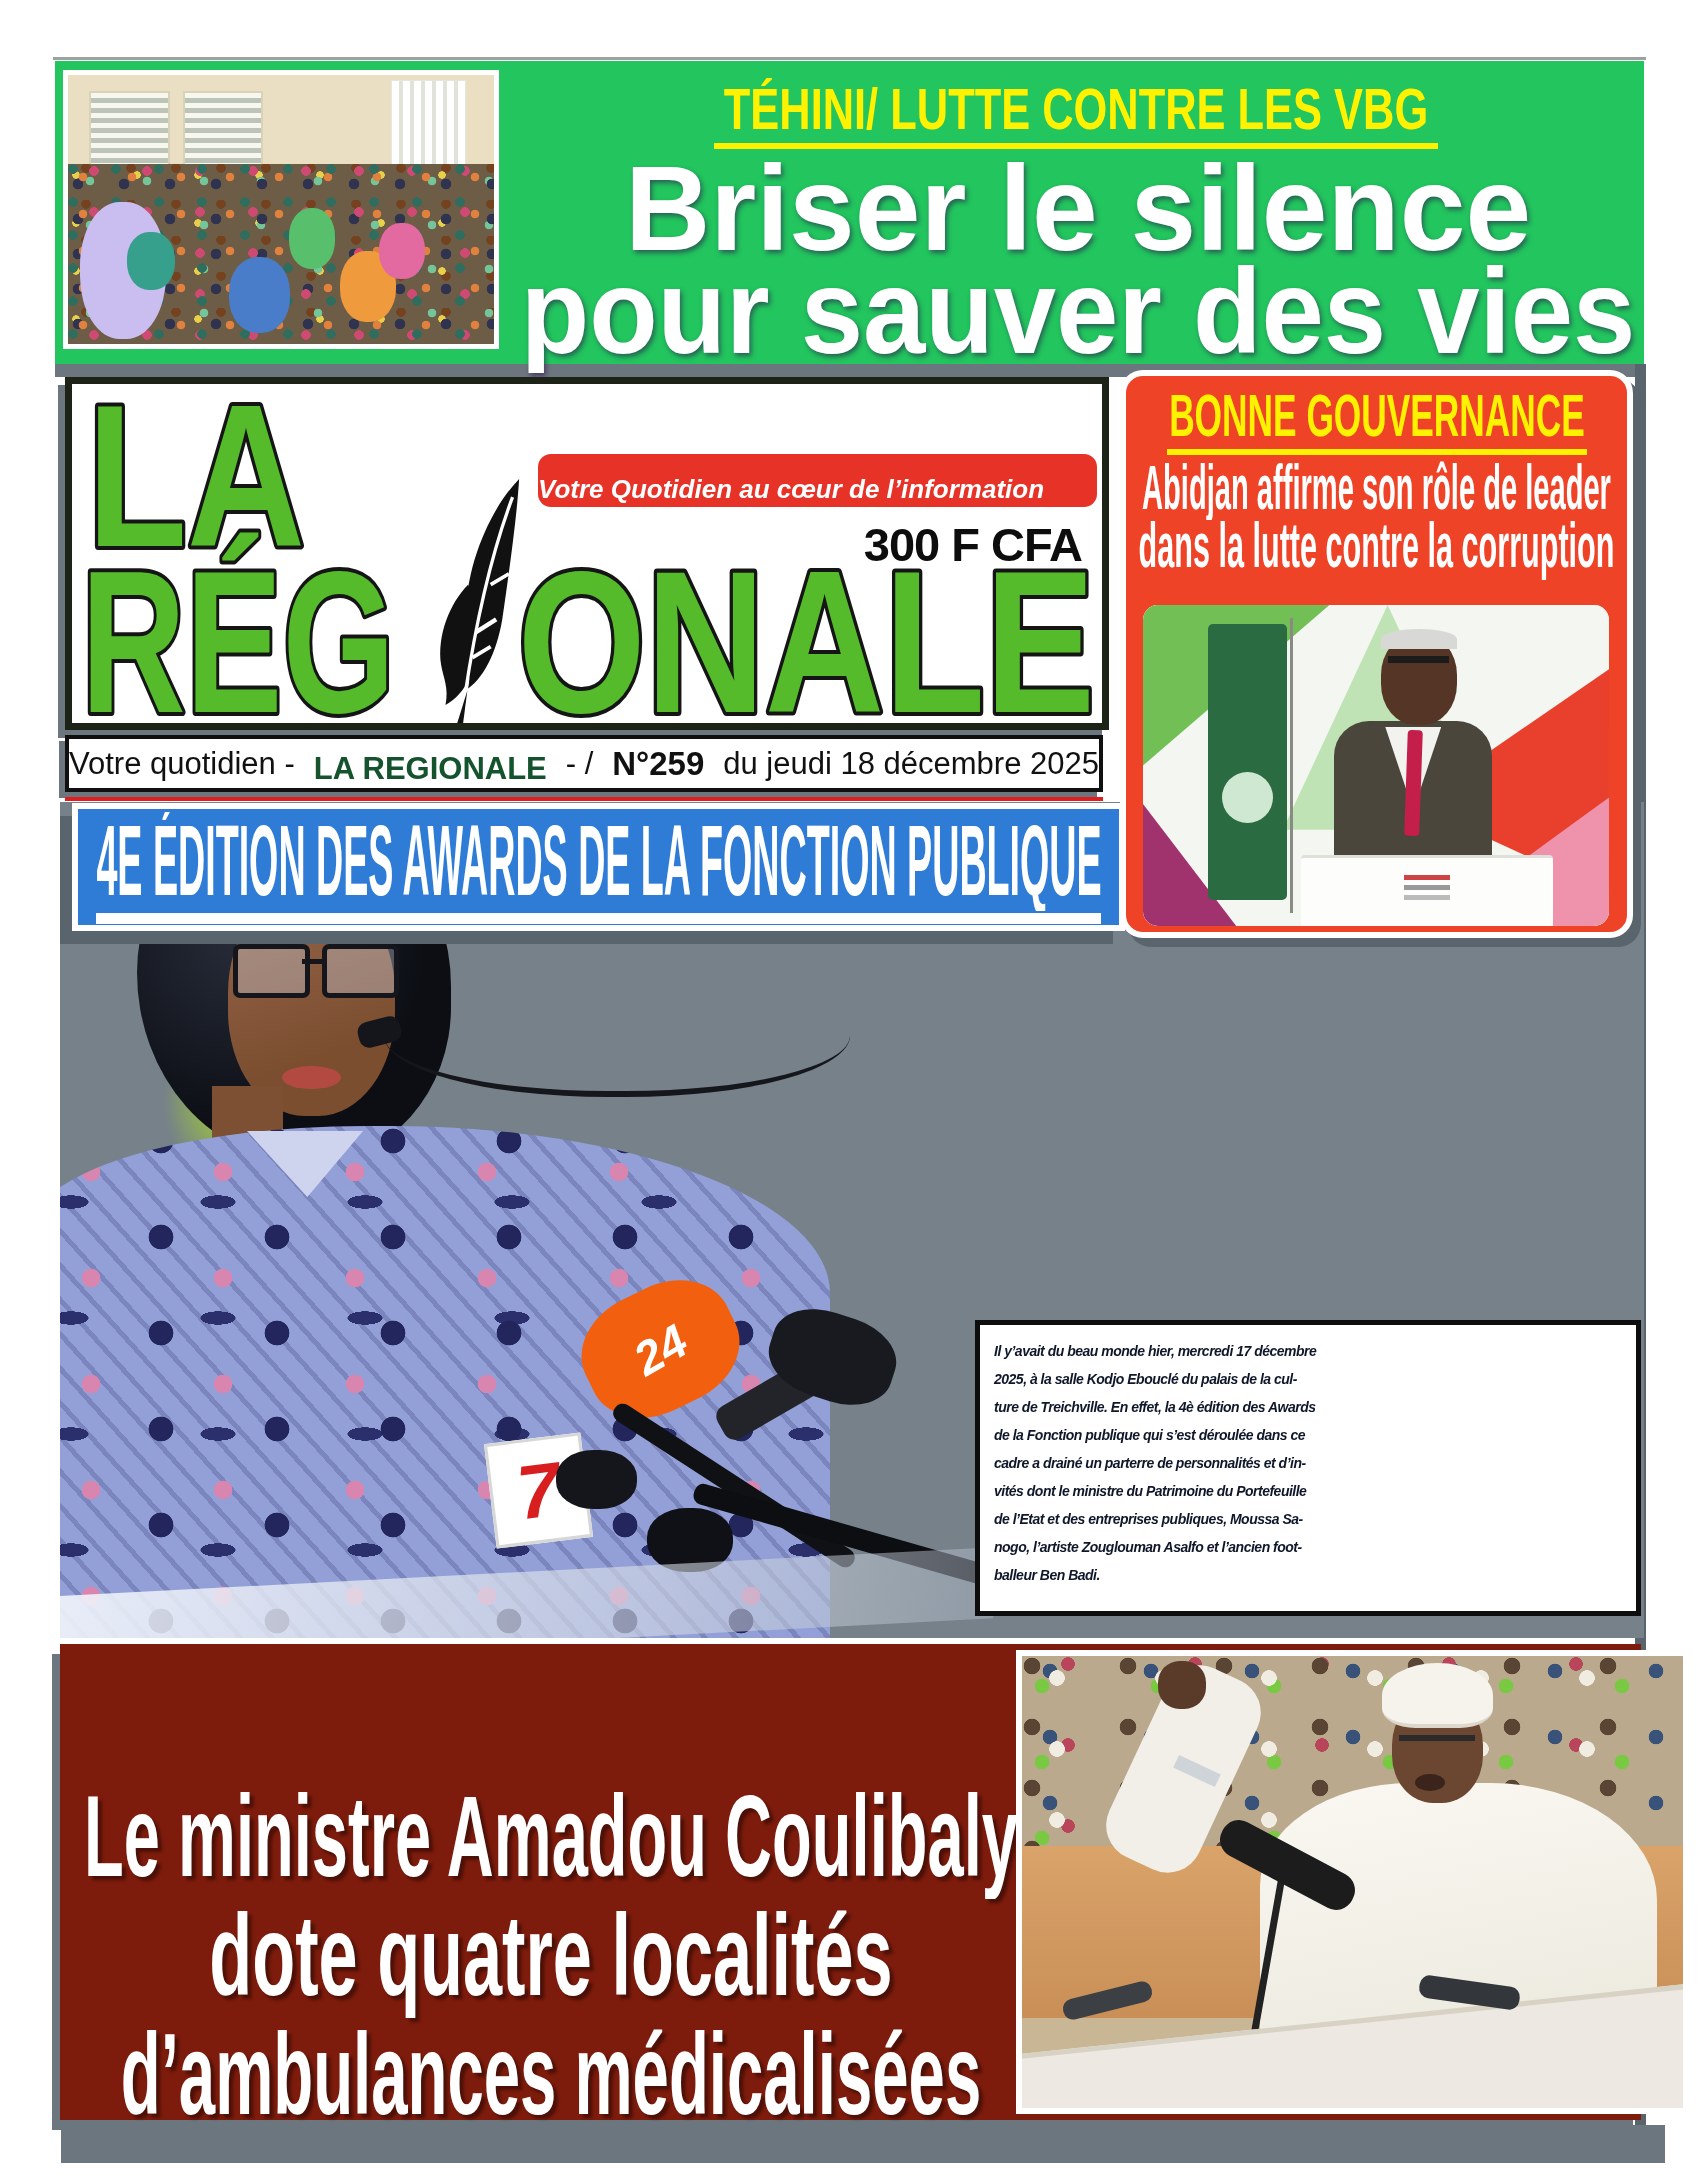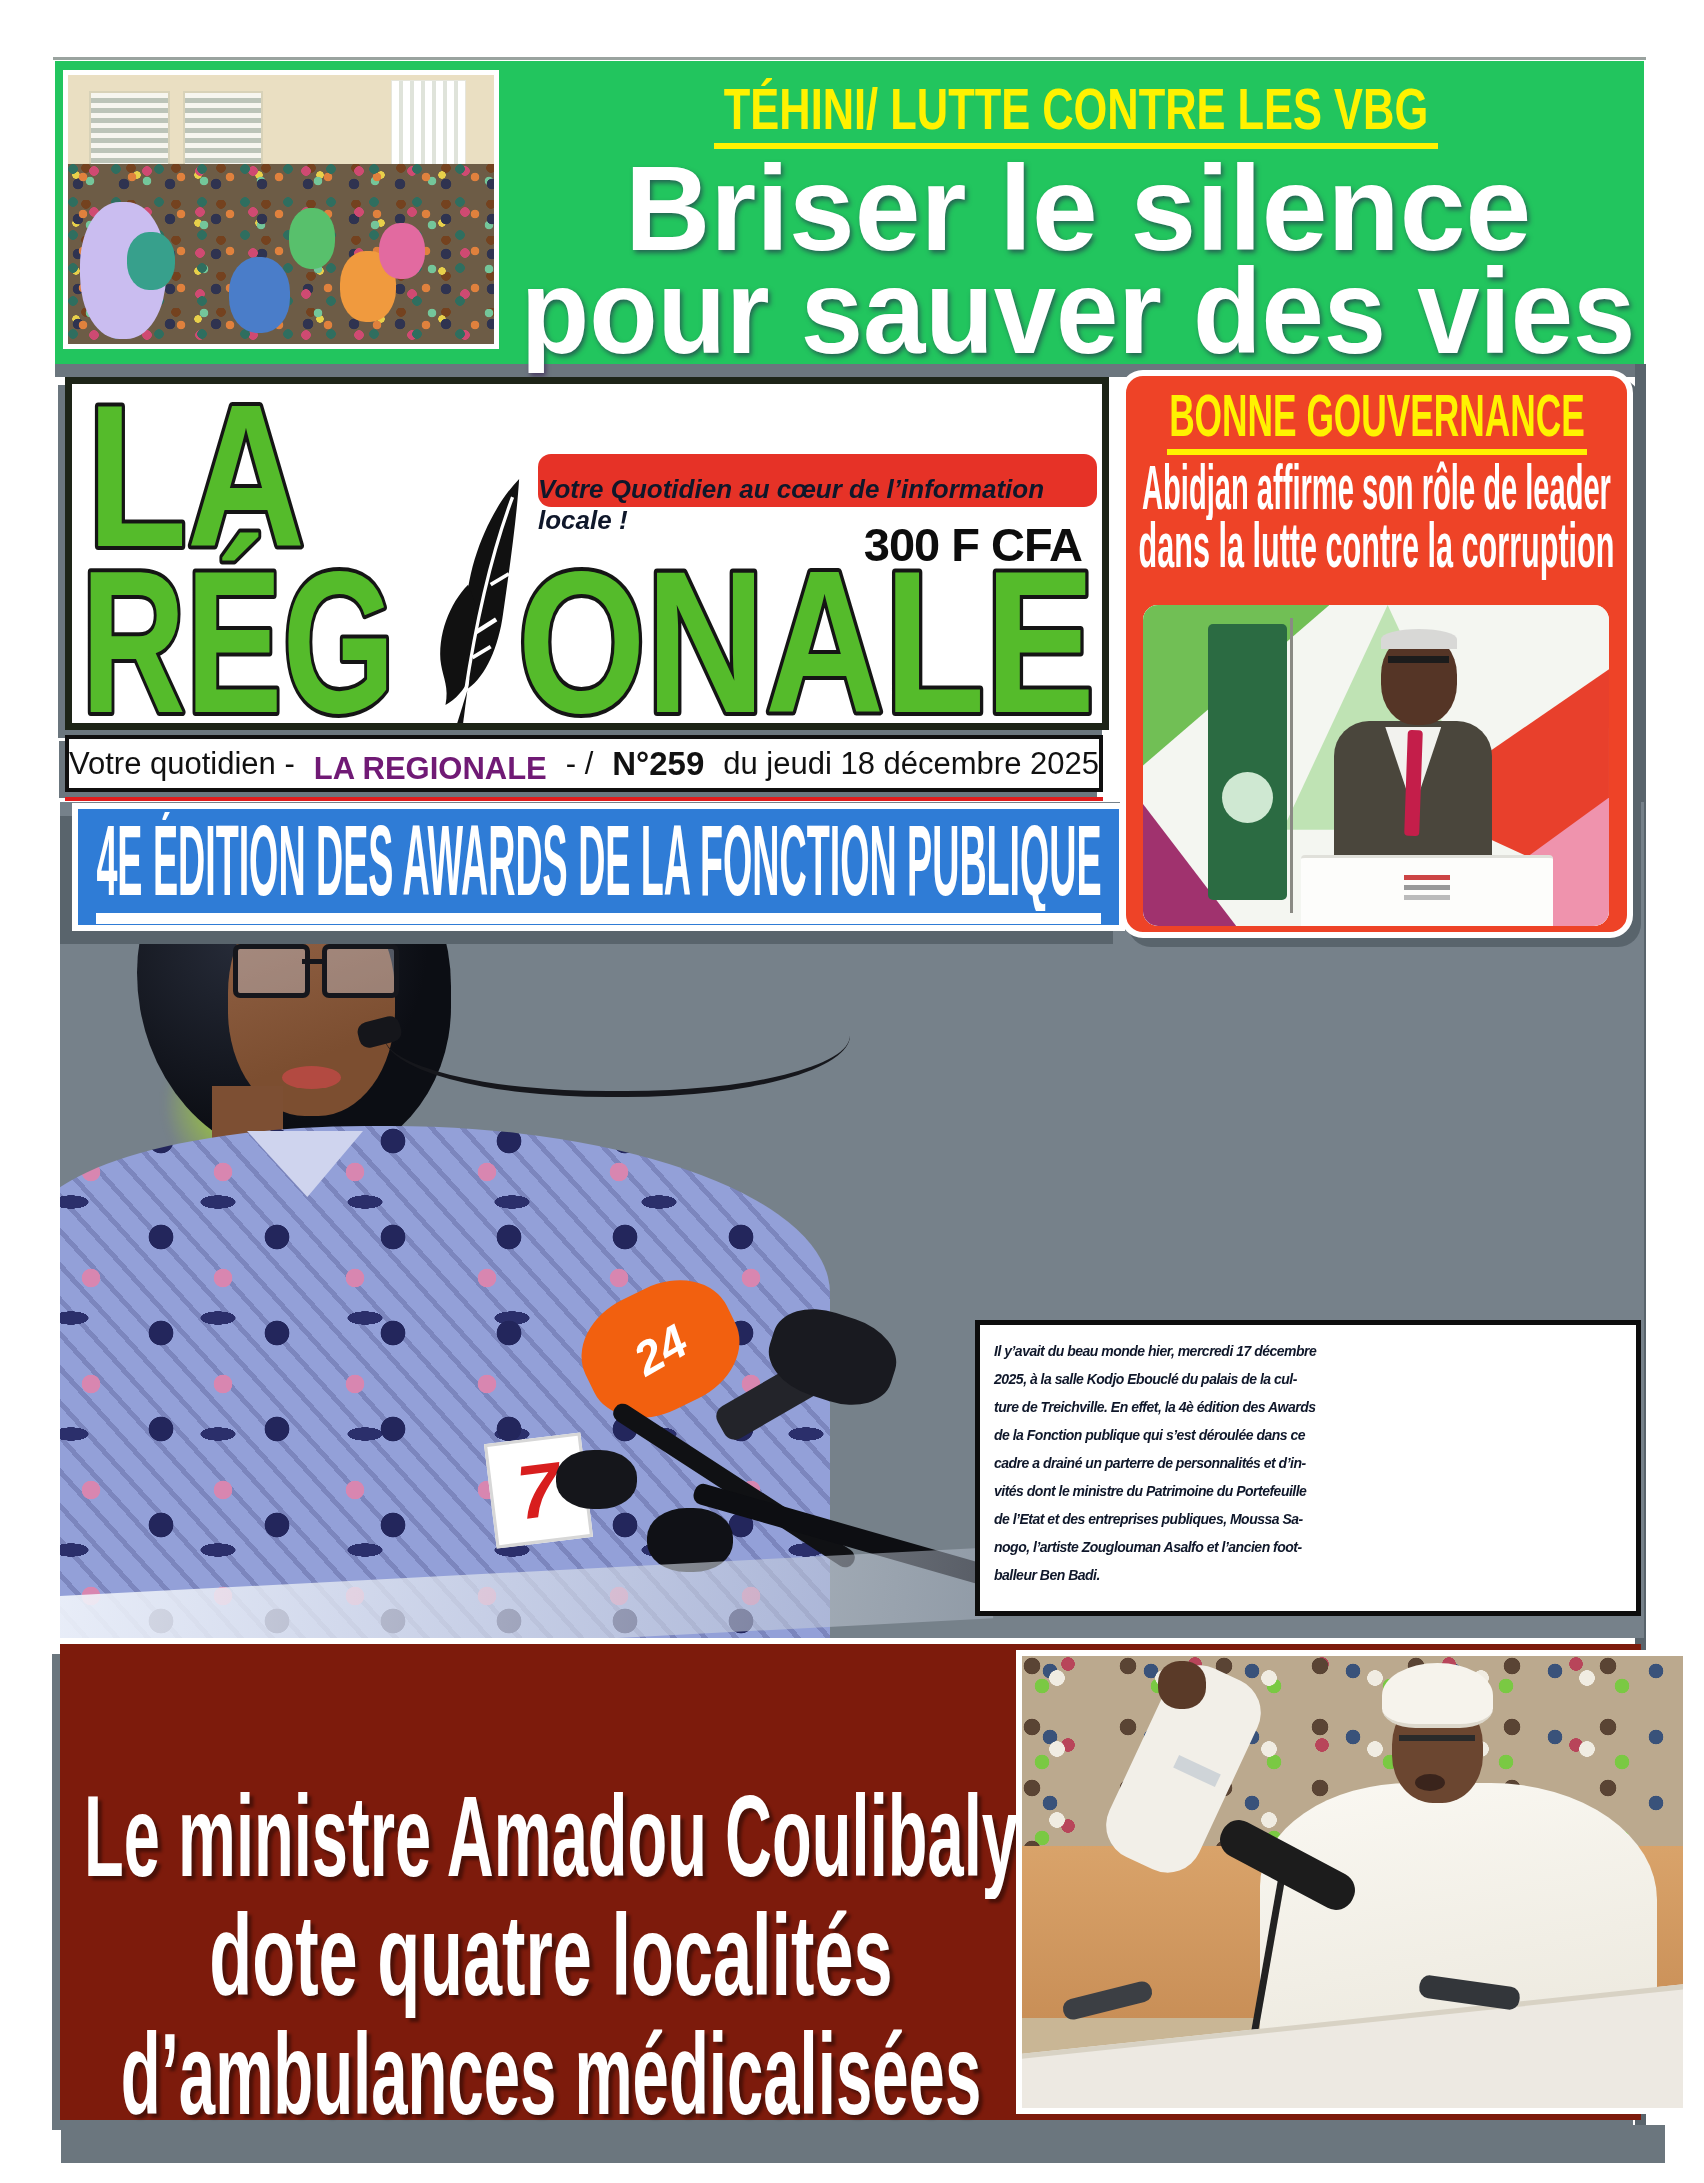--- a/index.html
+++ b/index.html
@@ -33,28 +33,28 @@
     background-size:43px 33px,49px 37px,53px 41px,46px 35px,57px 44px,61px 48px,45px 36px;}
   .blob{border-radius:46%;}
   .purple-text{left:456px;top:0;width:1129px;height:303px;text-align:center;}
   .kicker-underline{height:6px;background:#FFF200;margin:2px auto 0;}
 
   
   .masthead{left:65px;top:377px;width:1030px;height:339px;background:#fff;border:7px solid #1d2417;
             box-shadow:-7px 8px 0 #6b767e;z-index:4;}
   .slogan-box{left:466px;top:70px;width:559px;height:53px;background:#E63227;border-radius:13px;
               display:flex;align-items:center;justify-content:center;}
-  .slogan-box span{color:#0f172a;font-style:italic;font-weight:bold;font-size:26px;margin-top:48px;}
+  .slogan-box span{color:#ffffff;font-style:italic;font-weight:bold;font-size:26px;margin-top:48px;}
   .price{right:20px;top:133px;font-size:47px;font-weight:bold;color:#0d0d0d;letter-spacing:-1px;}
 
   
   .date-bar{left:65px;top:735px;width:1030px;height:49px;background:#fff;border:4px solid #101010;
             display:flex;align-items:center;justify-content:space-between;font-size:31px;color:#111;
             white-space:pre;z-index:4;box-shadow:-6px 6px 0 #6b767e;}
-  .date-bar .brand{color:#701a75;font-weight:bold;margin-top:10px;}
+  .date-bar .brand{color:#14532d;font-weight:bold;margin-top:10px;}
   .date-bar .issue{font-weight:bold;font-size:33px;}
   .red-rule{left:65px;top:797px;width:1038px;height:4px;background:#E11D1D;z-index:4;}
 
   
   .gov-box{left:1120px;top:370px;width:501px;height:556px;background:#EE4327;border:6px solid #fff;
            border-radius:23px;z-index:5;box-shadow:8px 9px 0 #59646C;text-align:center;}
   .gov-photo{left:17px;top:229px;width:466px;height:321px;border-radius:15px;background:#F4F6F1;overflow:hidden;}
   .tri{position:absolute;}
   .gp-flag{left:14%;top:6%;width:17%;height:86%;background:#2b6b42;border-radius:5px;}
   .gp-emblem{left:17%;top:52%;width:11%;height:16%;background:#cfe8d2;border-radius:50%;}

